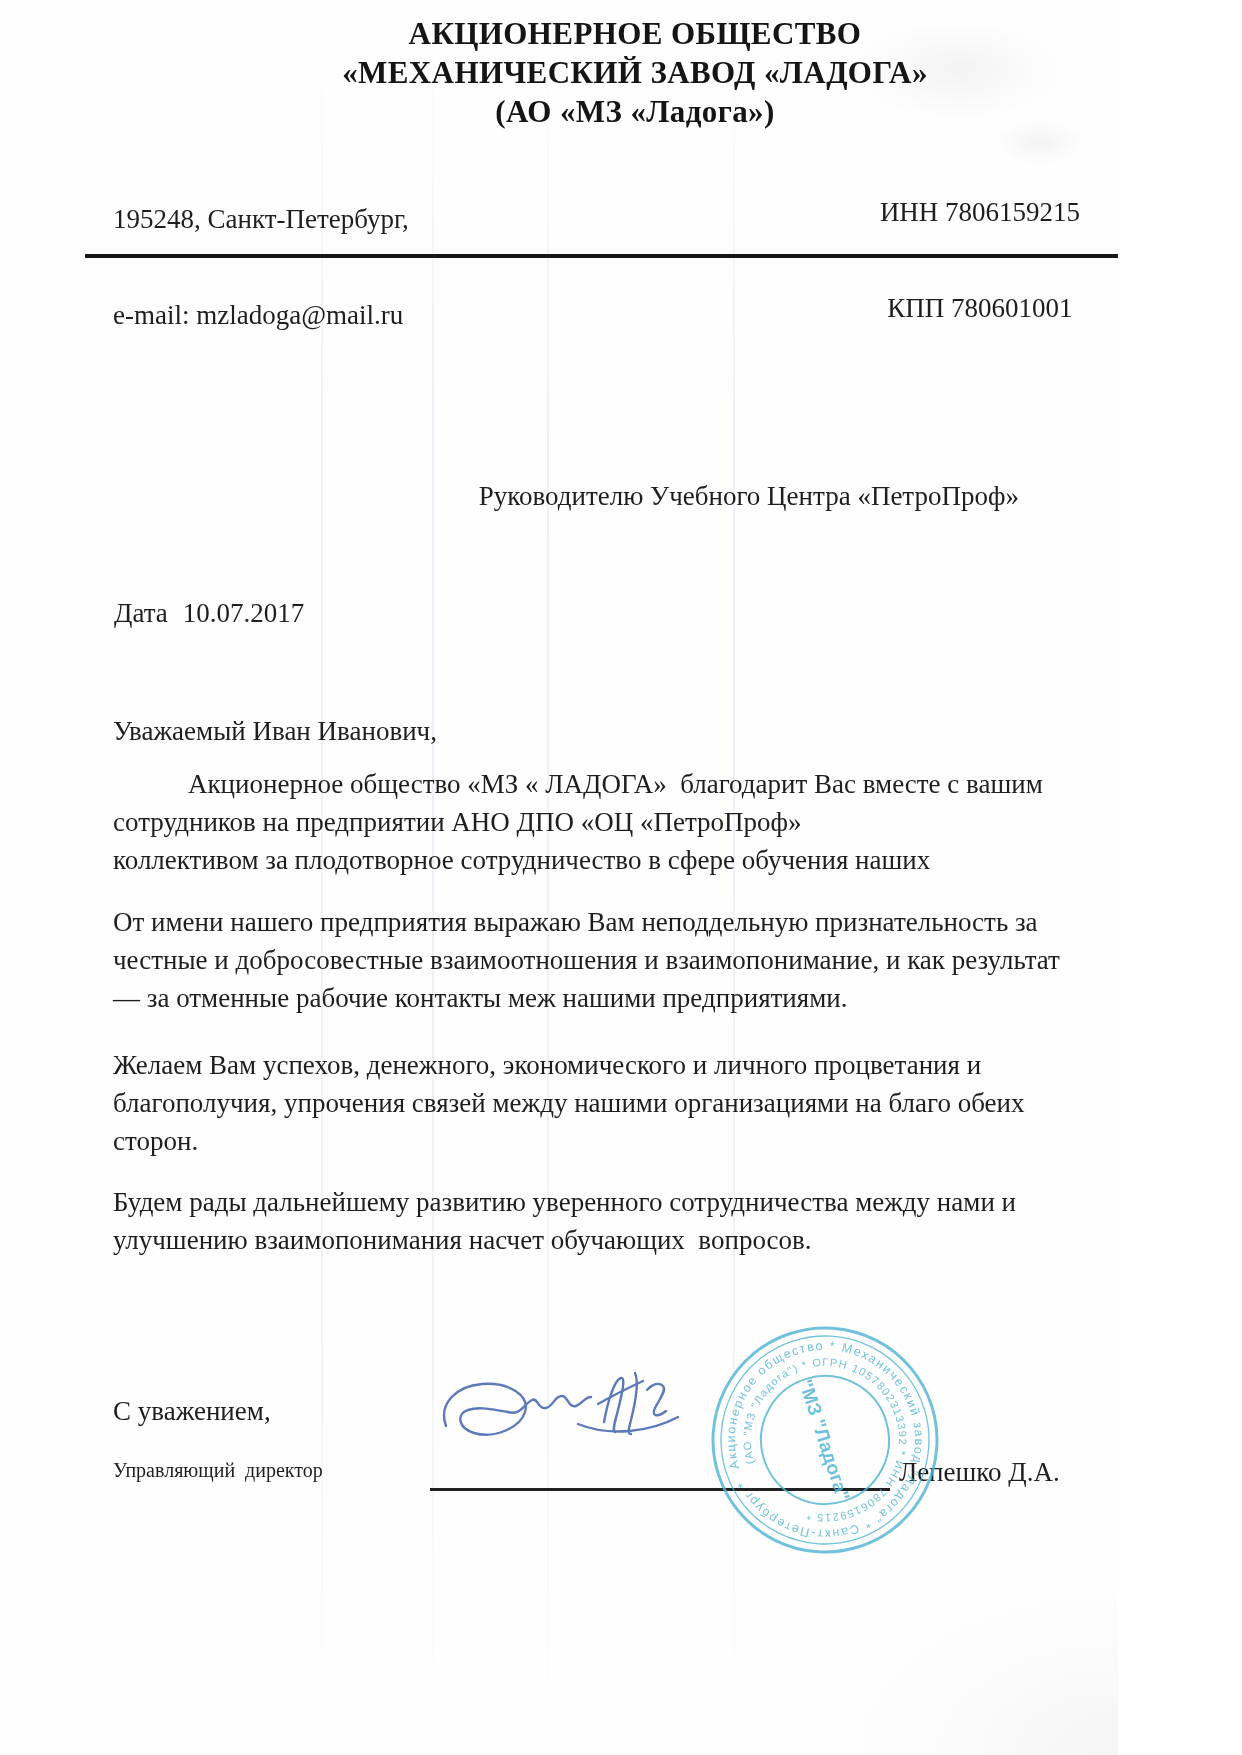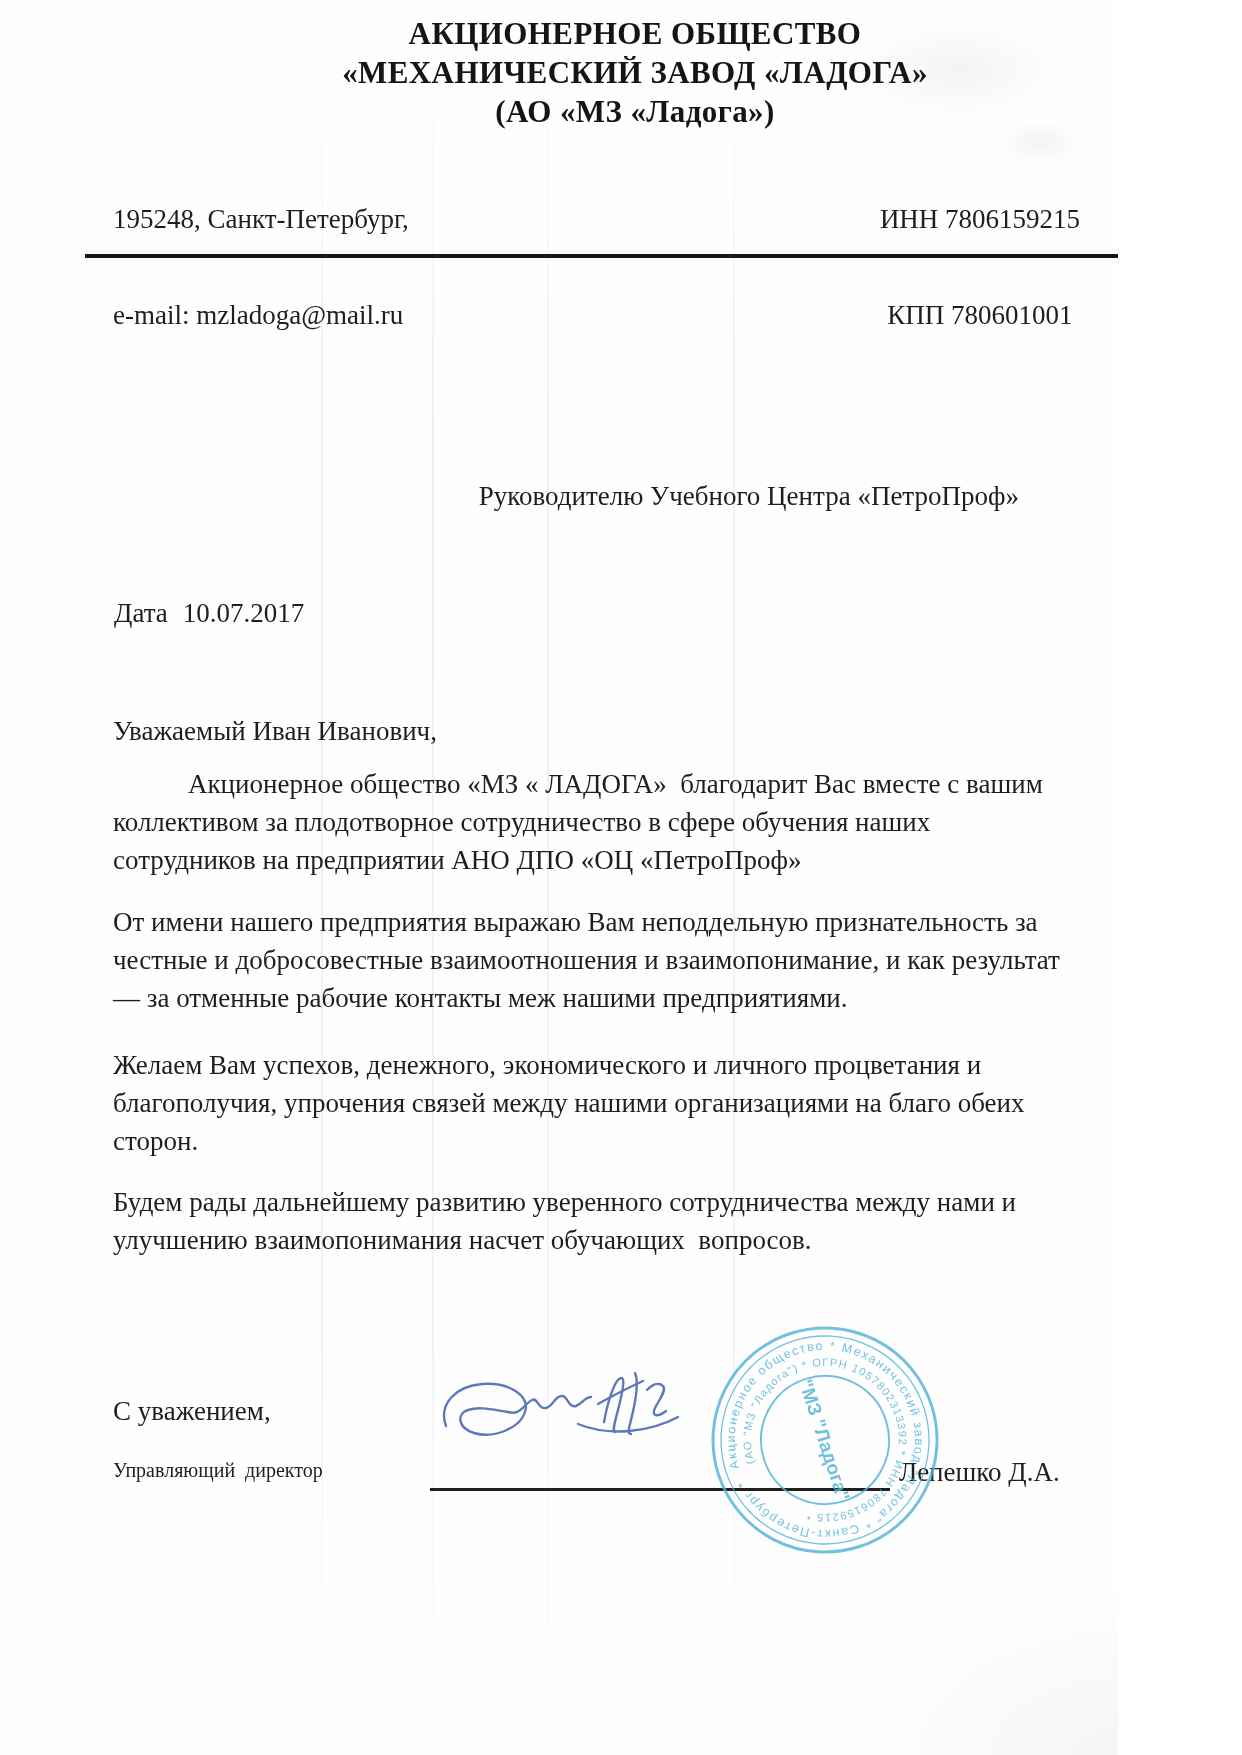--- a/index.html
+++ b/index.html
@@ -26,21 +26,21 @@
     position:absolute; left:20px; top:14px; width:1230px;
     text-align:center; font-weight:bold;
     font-size:31px; line-height:39px; letter-spacing:.4px;
     color:#151515;
   }
   .lh-left {
     position:absolute; left:113px; top:139px;
     font-size:27px; line-height:32px; white-space:pre;
   }
   .lh-right {
-    position:absolute; left:830px; top:139px; width:300px;
+    position:absolute; left:830px; top:132px; width:300px;
     text-align:center; font-size:27px; line-height:32px; white-space:pre;
   }
   .rule {
     position:absolute; left:85px; top:254px; width:1063px; height:0;
     border-top:4px solid #181818;
   }
   .recipient {
     position:absolute; right:99px; top:481px;
     font-size:27px; white-space:pre;text-align:right;
   }
@@ -99,22 +99,22 @@
   <div class="recipient">Руководителю Учебного Центра «ПетроПроф»</div>
 
   <div class="date-row">
     <span>Дата</span><span class="val">10.07.2017</span>
   </div>
 
   <div class="salutation">Уважаемый Иван Иванович,</div>
 
   <div class="para" style="top:765px">
     <div class="bline indent">Акционерное общество «МЗ « ЛАДОГА»  благодарит Вас вместе с вашим</div>
+    <div class="bline">сотрудников на предприятии АНО ДПО «ОЦ «ПетроПроф»</div>
     <div class="bline">коллективом за плодотворное сотрудничество в сфере обучения наших</div>
-    <div class="bline">сотрудников на предприятии АНО ДПО «ОЦ «ПетроПроф»</div>
   </div>
 
   <div class="para" style="top:903px">
     <div class="bline">От имени нашего предприятия выражаю Вам неподдельную признательность за</div>
     <div class="bline">честные и добросовестные взаимоотношения и взаимопонимание, и как результат</div>
     <div class="bline">— за отменные рабочие контакты меж нашими предприятиями.</div>
   </div>
 
   <div class="para" style="top:1046px">
     <div class="bline">Желаем Вам успехов, денежного, экономического и личного процветания и</div>

